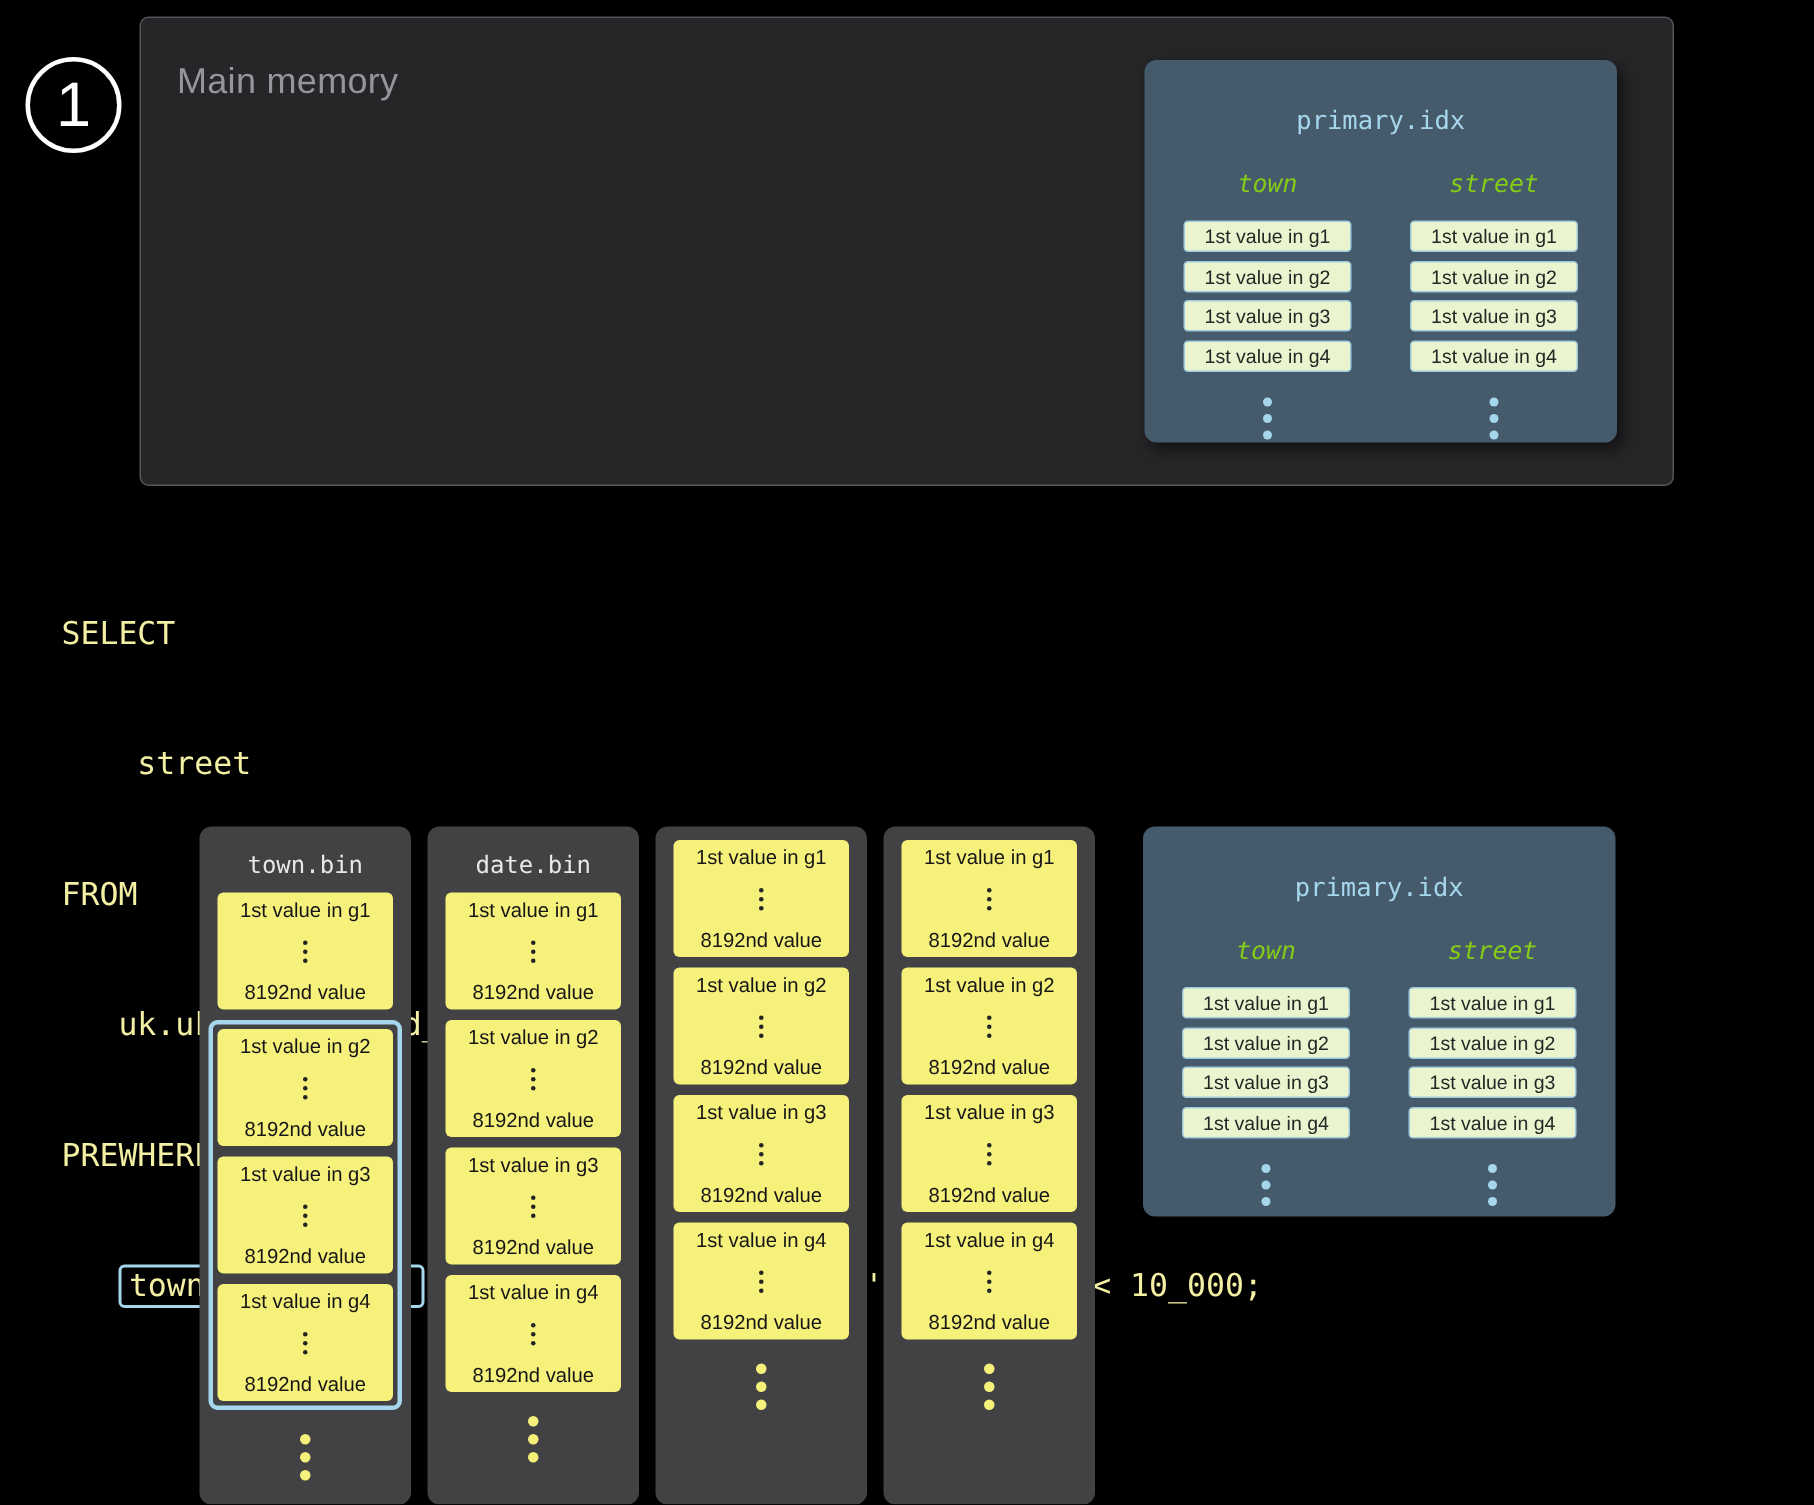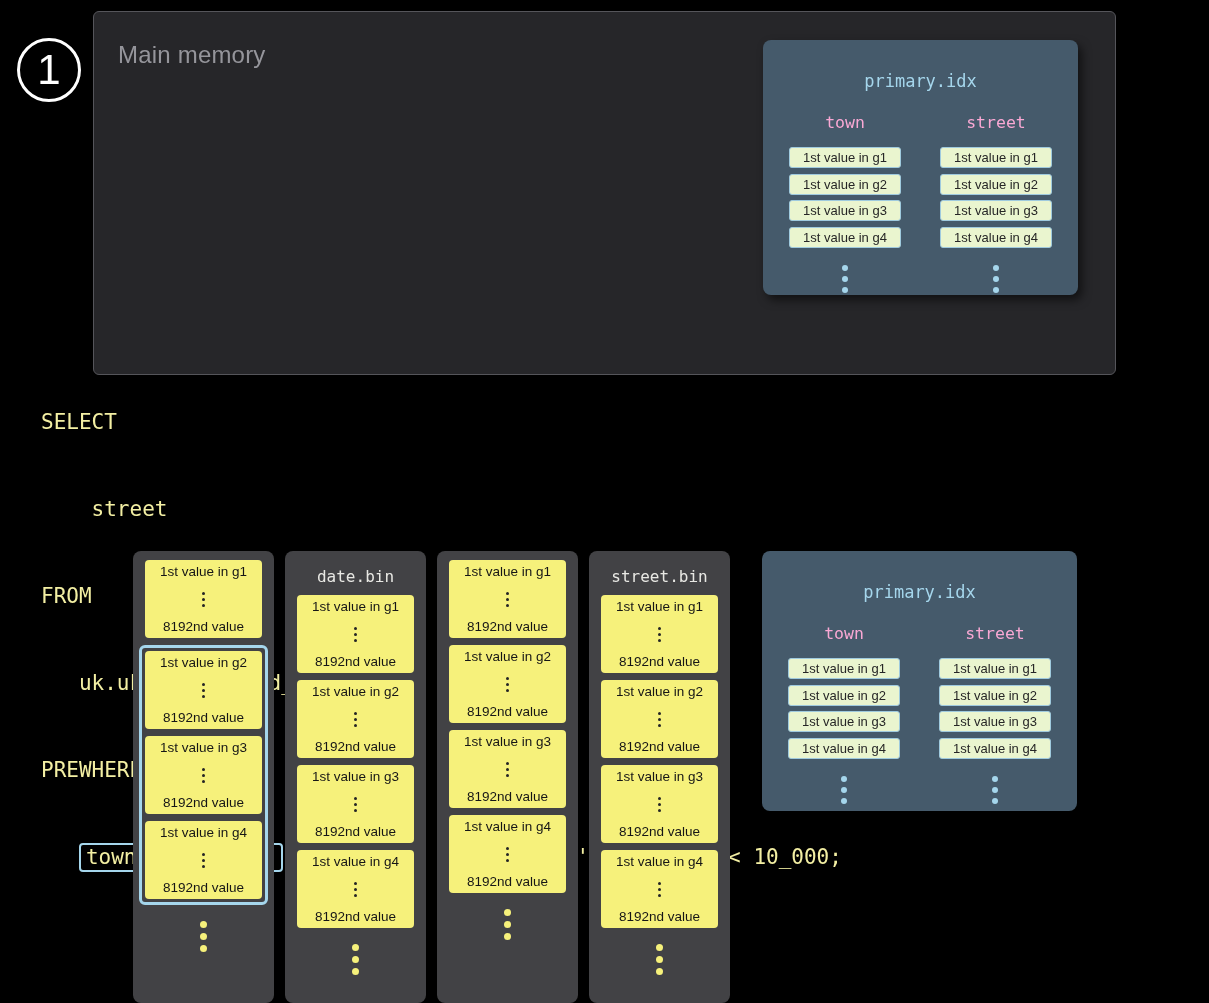--- a/index.html
+++ b/index.html
@@ -7,33 +7,33 @@
   .canvas { position:relative; width:1209px; height:1003px; background:#000; overflow:hidden;
             font-family:"Liberation Sans","DejaVu Sans",sans-serif; }
   .mono { font-family:"DejaVu Sans Mono","Liberation Mono",monospace; }
 
   
   .step-badge { position:absolute; left:17px; top:38px; width:64px; height:64px;
     border:3px solid #fff; border-radius:50%; display:flex; align-items:center; justify-content:center; }
   .step-badge span { color:#fff; font-size:42px; line-height:1; }
 
   
-  .main-panel { position:absolute; left:93px; top:11px; width:1023px; height:364px;
+  .main-panel { position:absolute; left:93px; top:11px; width:1023px; height:313px;
     background:#262629; border:1px solid #55555a; border-radius:6px; }
   .main-panel-title { position:absolute; left:24px; top:29px; font-size:24px; color:#95959b; letter-spacing:.2px; }
 
   
   .idx-card { position:absolute; width:315px; background:#455a6b; border-radius:8px;
     box-shadow:4px 5px 10px rgba(0,0,0,.55); }
   .idx-card.top { left:669px; top:28px; height:255px; }
   .idx-card.bottom { left:762px; top:551px; height:260px; }
   .idx-title { text-align:center; padding-top:30px; font-size:17px; line-height:22px; color:#a5d6ec; }
   .idx-cols { display:flex; justify-content:space-between; padding:0 26px; margin-top:20px; }
   .idx-col { display:flex; flex-direction:column; align-items:center; width:112px; }
-  .idx-col-header { font-size:16.5px; line-height:21px; color:#f9a8d4; margin-bottom:14px; }
+  .idx-col-header { font-size:16.5px; line-height:21px; color:#84cc16; margin-bottom:14px;font-style:italic; }
   .idx-cell { width:112px; height:21px; margin-bottom:5.5px; background:#eaf5cf;
     border:1px solid #9fcade; border-radius:3px; display:flex; align-items:center; justify-content:center;
     font-size:13px; color:#262626; }
 
   
   .vdots { display:flex; flex-direction:column; align-items:center; }
   .vdots .dot { border-radius:50%; }
   .vdots.blue { margin-top:9px; }
   .vdots.blue .dot { width:6px; height:6px; background:#a5d6ec; margin:2.5px 0; }
   .vdots.dark .dot { width:3px; height:3px; background:#242424; margin:1.5px 0; }
@@ -104,20 +104,21 @@
   <div class="sql mono">
     <div>SELECT</div>
     <div>    street</div>
     <div>FROM</div>
     <div>   uk.uk_price_paid_simple</div>
     <div>PREWHERE</div>
     <div><span>   </span><span class="predicate-box">town = 'LONDON'</span><span> AND date &gt; '2024-12-31' AND price &lt; 10_000;</span></div>
   </div>
 
   <div class="bin-card town">
+    <div class="bin-title mono">town.bin</div>
     <div class="bin-body">
       <div class="granule">
         <div>1st value in g1</div>
         <div class="vdots dark">
             <div class="dot"></div>
             <div class="dot"></div>
             <div class="dot"></div>
           </div>
         <div>8192nd value</div>
       </div>
@@ -245,21 +246,20 @@
       </div>
     </div>
     <div class="vdots yellow bin-ellipsis">
         <div class="dot"></div>
         <div class="dot"></div>
         <div class="dot"></div>
       </div>
   </div>
 
   <div class="bin-card street">
-    <div class="bin-title mono">street.bin</div>
     <div class="bin-body">
       <div class="granule">
         <div>1st value in g1</div>
         <div class="vdots dark">
             <div class="dot"></div>
             <div class="dot"></div>
             <div class="dot"></div>
           </div>
         <div>8192nd value</div>
       </div>

